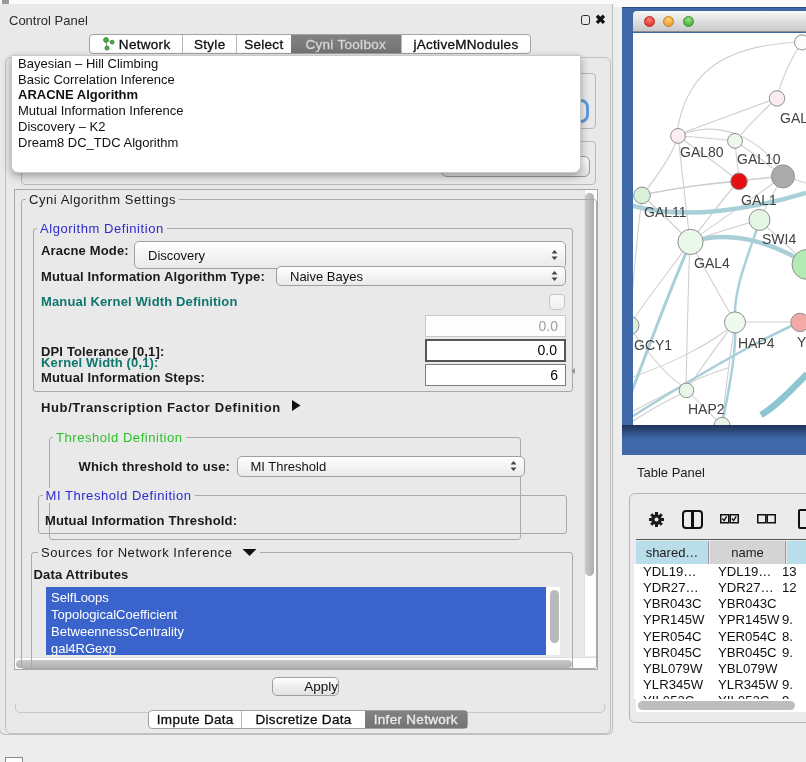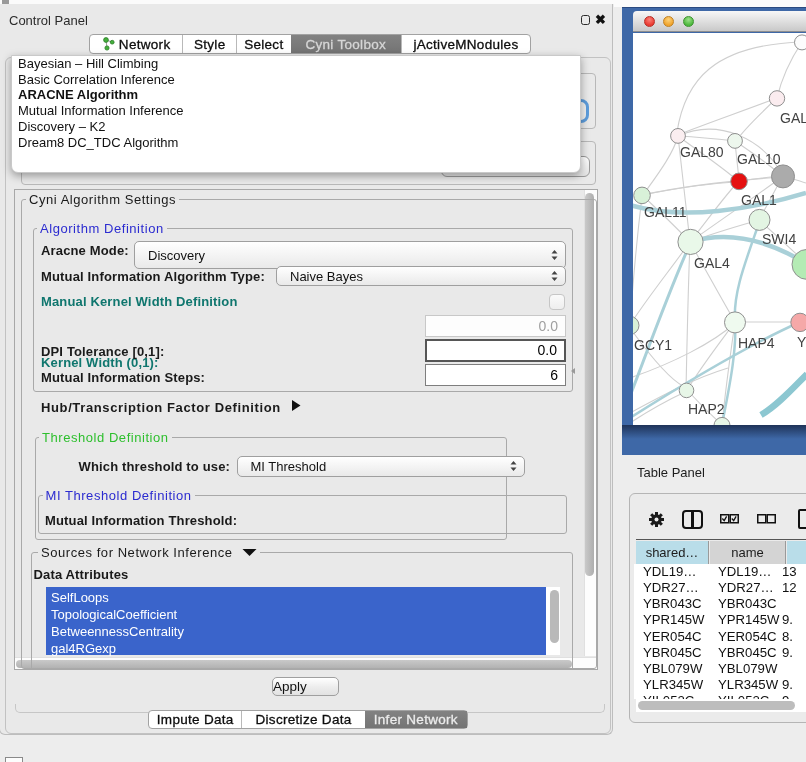--- a/index.html
+++ b/index.html
@@ -110,21 +110,21 @@
 
     <div class="lbl abs" style="left:26.5px;top:180px;">Mutual Information Steps:</div>
     <div class="field" style="left:410.5px;top:174px;width:141px;height:22px;border:1px solid #7e7e7e;line-height:20px;">6</div>
 
     <div class="lbl abs" style="left:26.5px;top:209px;letter-spacing:0.62px;">Hub/Transcription Factor Definition
       <svg width="10" height="13" viewBox="0 0 10 13" style="margin-left:6px;">
           <path d="M1 1 L9.5 6.5 L1 12 Z" fill="#111"></path>
         </svg>
     </div>
 
-    <div class="grp" style="left:20px;top:247px;width:472px;height:103px;">
+    <div class="grp" style="left:34px;top:247px;width:472px;height:103px;">
       <div class="grptitle" style="left:3.5px;color:#2dbf2d;">Threshold Definition</div>
     </div>
 
     <div class="lbl abs" style="left:64px;top:268.5px;">Which threshold to use:</div>
     <div class="combo" style="left:222px;top:266px;width:288px;height:20.5px;">
       <span class="ctext">MI Threshold</span>
       <svg class="carr" viewBox="0 0 9 12">
           <path d="M1.5 4.6 L4.5 1 L7.5 4.6 Z M1.5 7.4 L4.5 11 L7.5 7.4 Z" fill="#444"></path>
         </svg>
     </div>
@@ -142,21 +142,21 @@
       </div>
     </div>
     <div class="lbl abs" style="left:19px;top:377px;">Data Attributes</div>
     <div class="abs" style="left:31.5px;top:396.5px;width:500px;height:68px;background:#3a64cb;color:#fff;font-size:13px;line-height:17px;padding:2px 0 0 5px;">
       SelfLoops<br>TopologicalCoefficient<br>BetweennessCentrality<br>gal4RGexp
     </div>
     <div class="abs" style="left:531.5px;top:396.5px;width:14px;height:68px;background:#fff;"></div>
     <div class="abs" style="left:535px;top:400px;width:9px;height:53px;border-radius:4.5px;background:#b9b9b9;"></div>
   </div>
 
-  <div class="abs" style="left:272px;top:673px;width:67px;height:19px;border:1px solid #9f9f9f;border-radius:5px;background:linear-gradient(#ffffff,#ececec 55%,#e2e2e2);font-size:13.5px;color:#111;text-align:left;line-height:18px;">Apply</div>
+  <div class="abs" style="left:272px;top:673px;width:67px;height:19px;border:1px solid #9f9f9f;border-radius:5px;background:linear-gradient(#ffffff,#ececec 55%,#e2e2e2);font-size:13.5px;color:#111;text-align:right;line-height:18px;">Apply</div>
 
   <div class="abs" style="left:15px;top:700px;width:590px;height:9px;border-bottom:1px solid #c6c6c6;border-left:1px solid #c6c6c6;border-right:1px solid #c6c6c6;border-radius:0 0 5px 5px;"></div>
 
   <div class="seg" style="left:148px;top:706px;width:320px;height:19px;z-index:5;">
     <div class="s" style="width:93px;">Impute Data</div>
     <div class="s" style="width:124px;">Discretize Data</div>
     <div class="s sel" style="width:103px;color:#ececec;">Infer Network</div>
   </div>
 </div>
 

